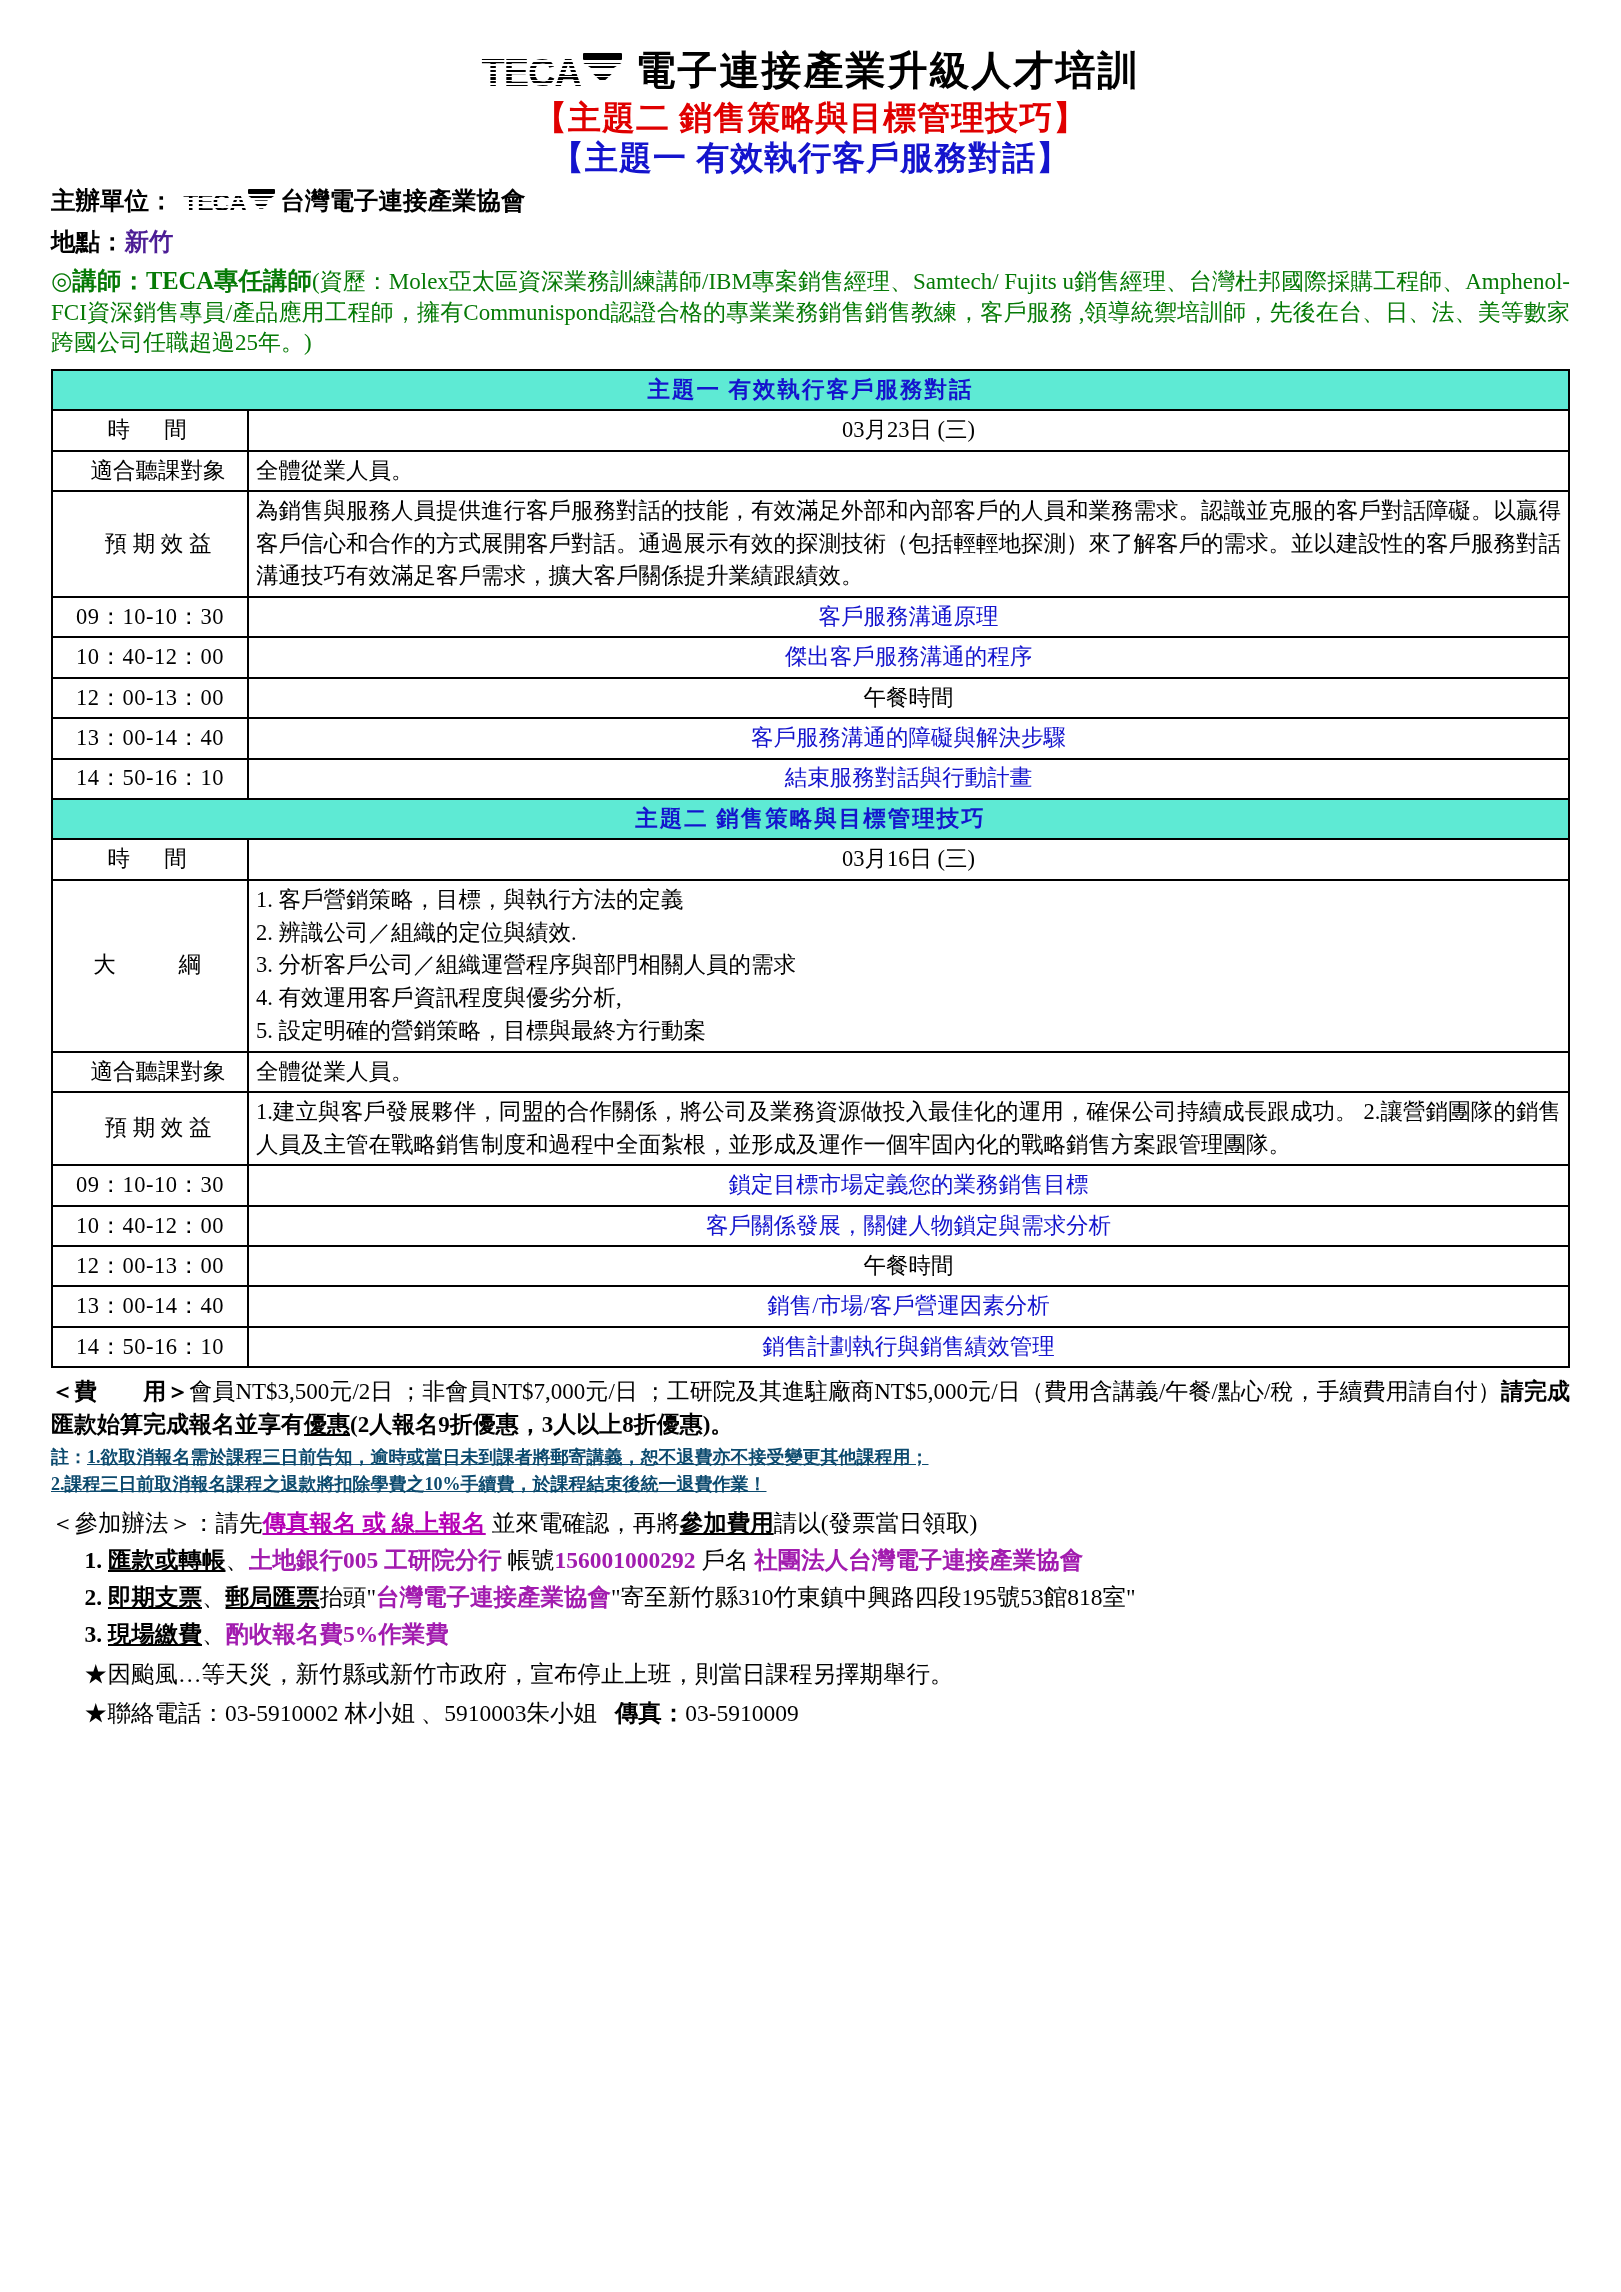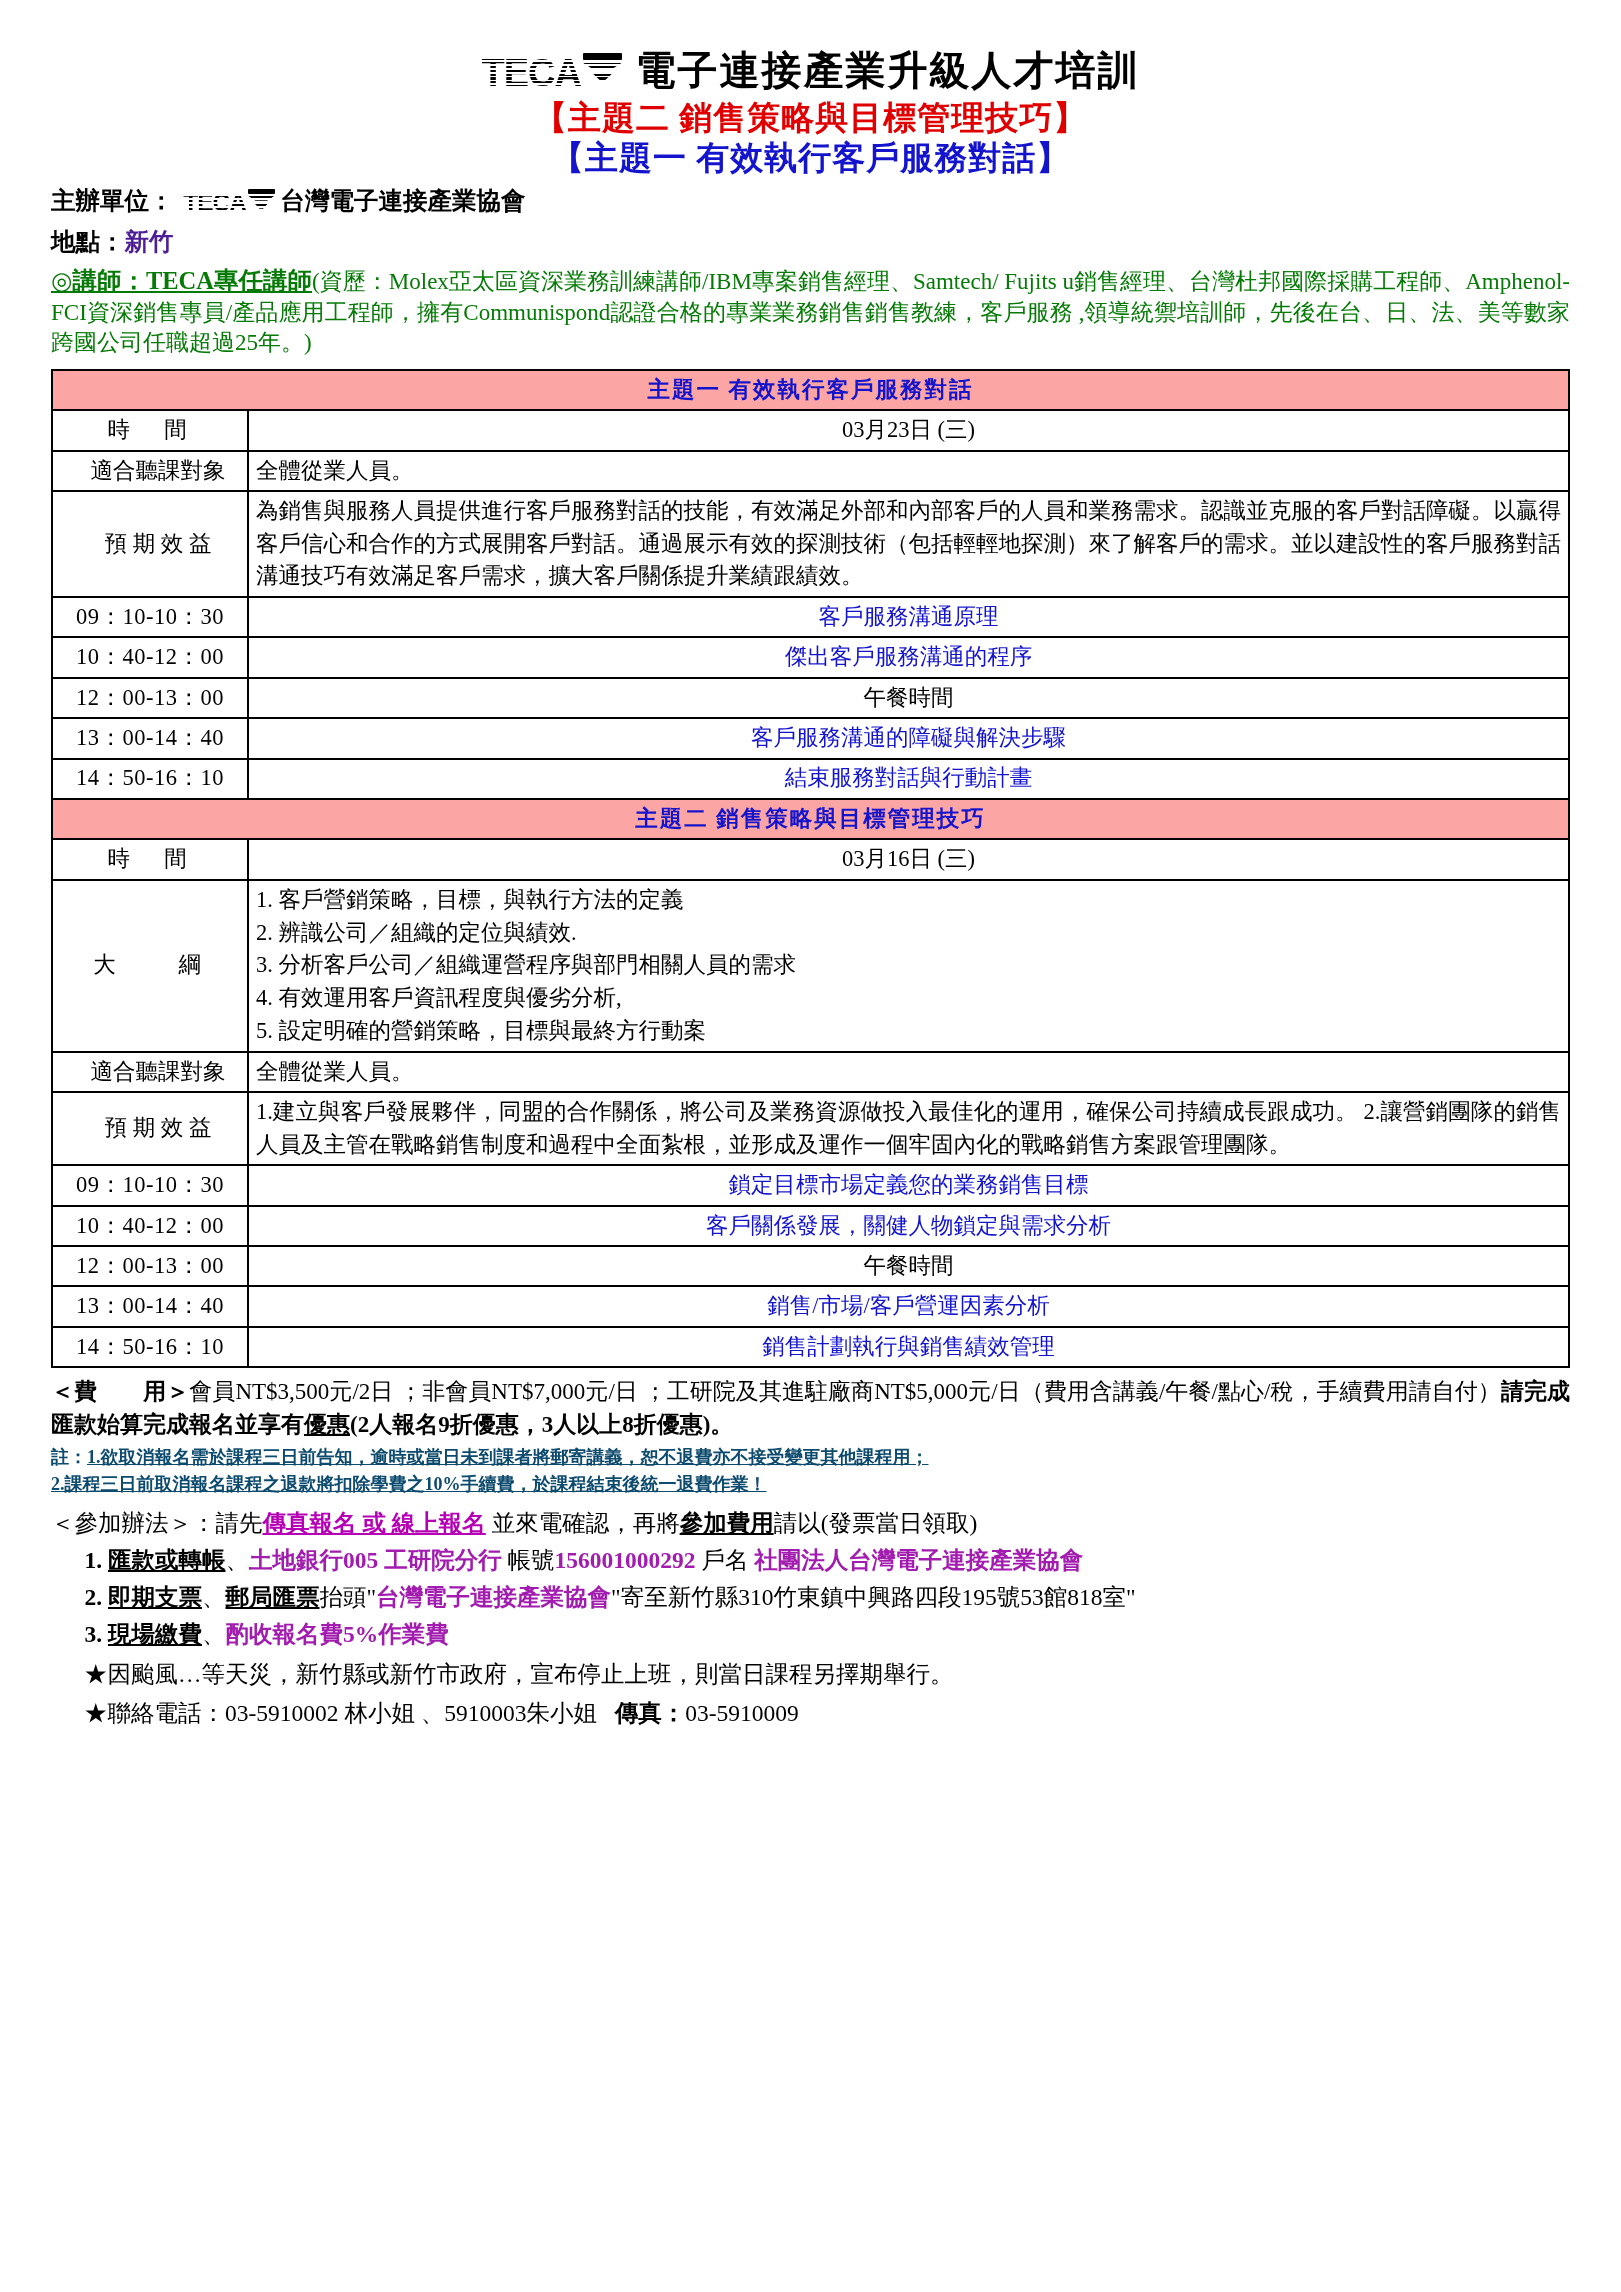--- a/index.html
+++ b/index.html
@@ -107,41 +107,41 @@
   .info-line .logo-sm { margin: 0 5.9px 0 9.8px; }
   .loc-value { color: #4c1d95; }
 
   .lecturer {
     margin-top: 4.9px;
     font-size: 23px;
     line-height: 1.34;
     color: #067a06;
     text-align: justify;
   }
-  .lecturer .lec-head { font-weight: bold; font-size: 24.5px; text-decoration: underline; }
+  .lecturer .lec-head { font-weight: bold; font-size: 24.5px; }
   .lecturer .lec-body { font-weight: normal; }
 
   
   table.sched {
     width: 100%;
     border-collapse: collapse;
     table-layout: fixed;
     margin-top: 9.8px;
   }
   table.sched td {
     border: 2px solid #000000;
     padding: 2.9px 6.9px;
     font-size: 22.5px;
     line-height: 1.45;
     vertical-align: middle;
   }
   col.c-label { width: 196px; }
 
   td.banner {
-    background: #fca5a5;
+    background: #5eead4;
     color: #1414cd;
     font-weight: bold;
     font-size: 26.5px;
     text-align: center;
     letter-spacing: 2px;
     padding: 5.9px 0;
   }
   td.lbl {
     text-align: center;
     letter-spacing: 5.9px;

